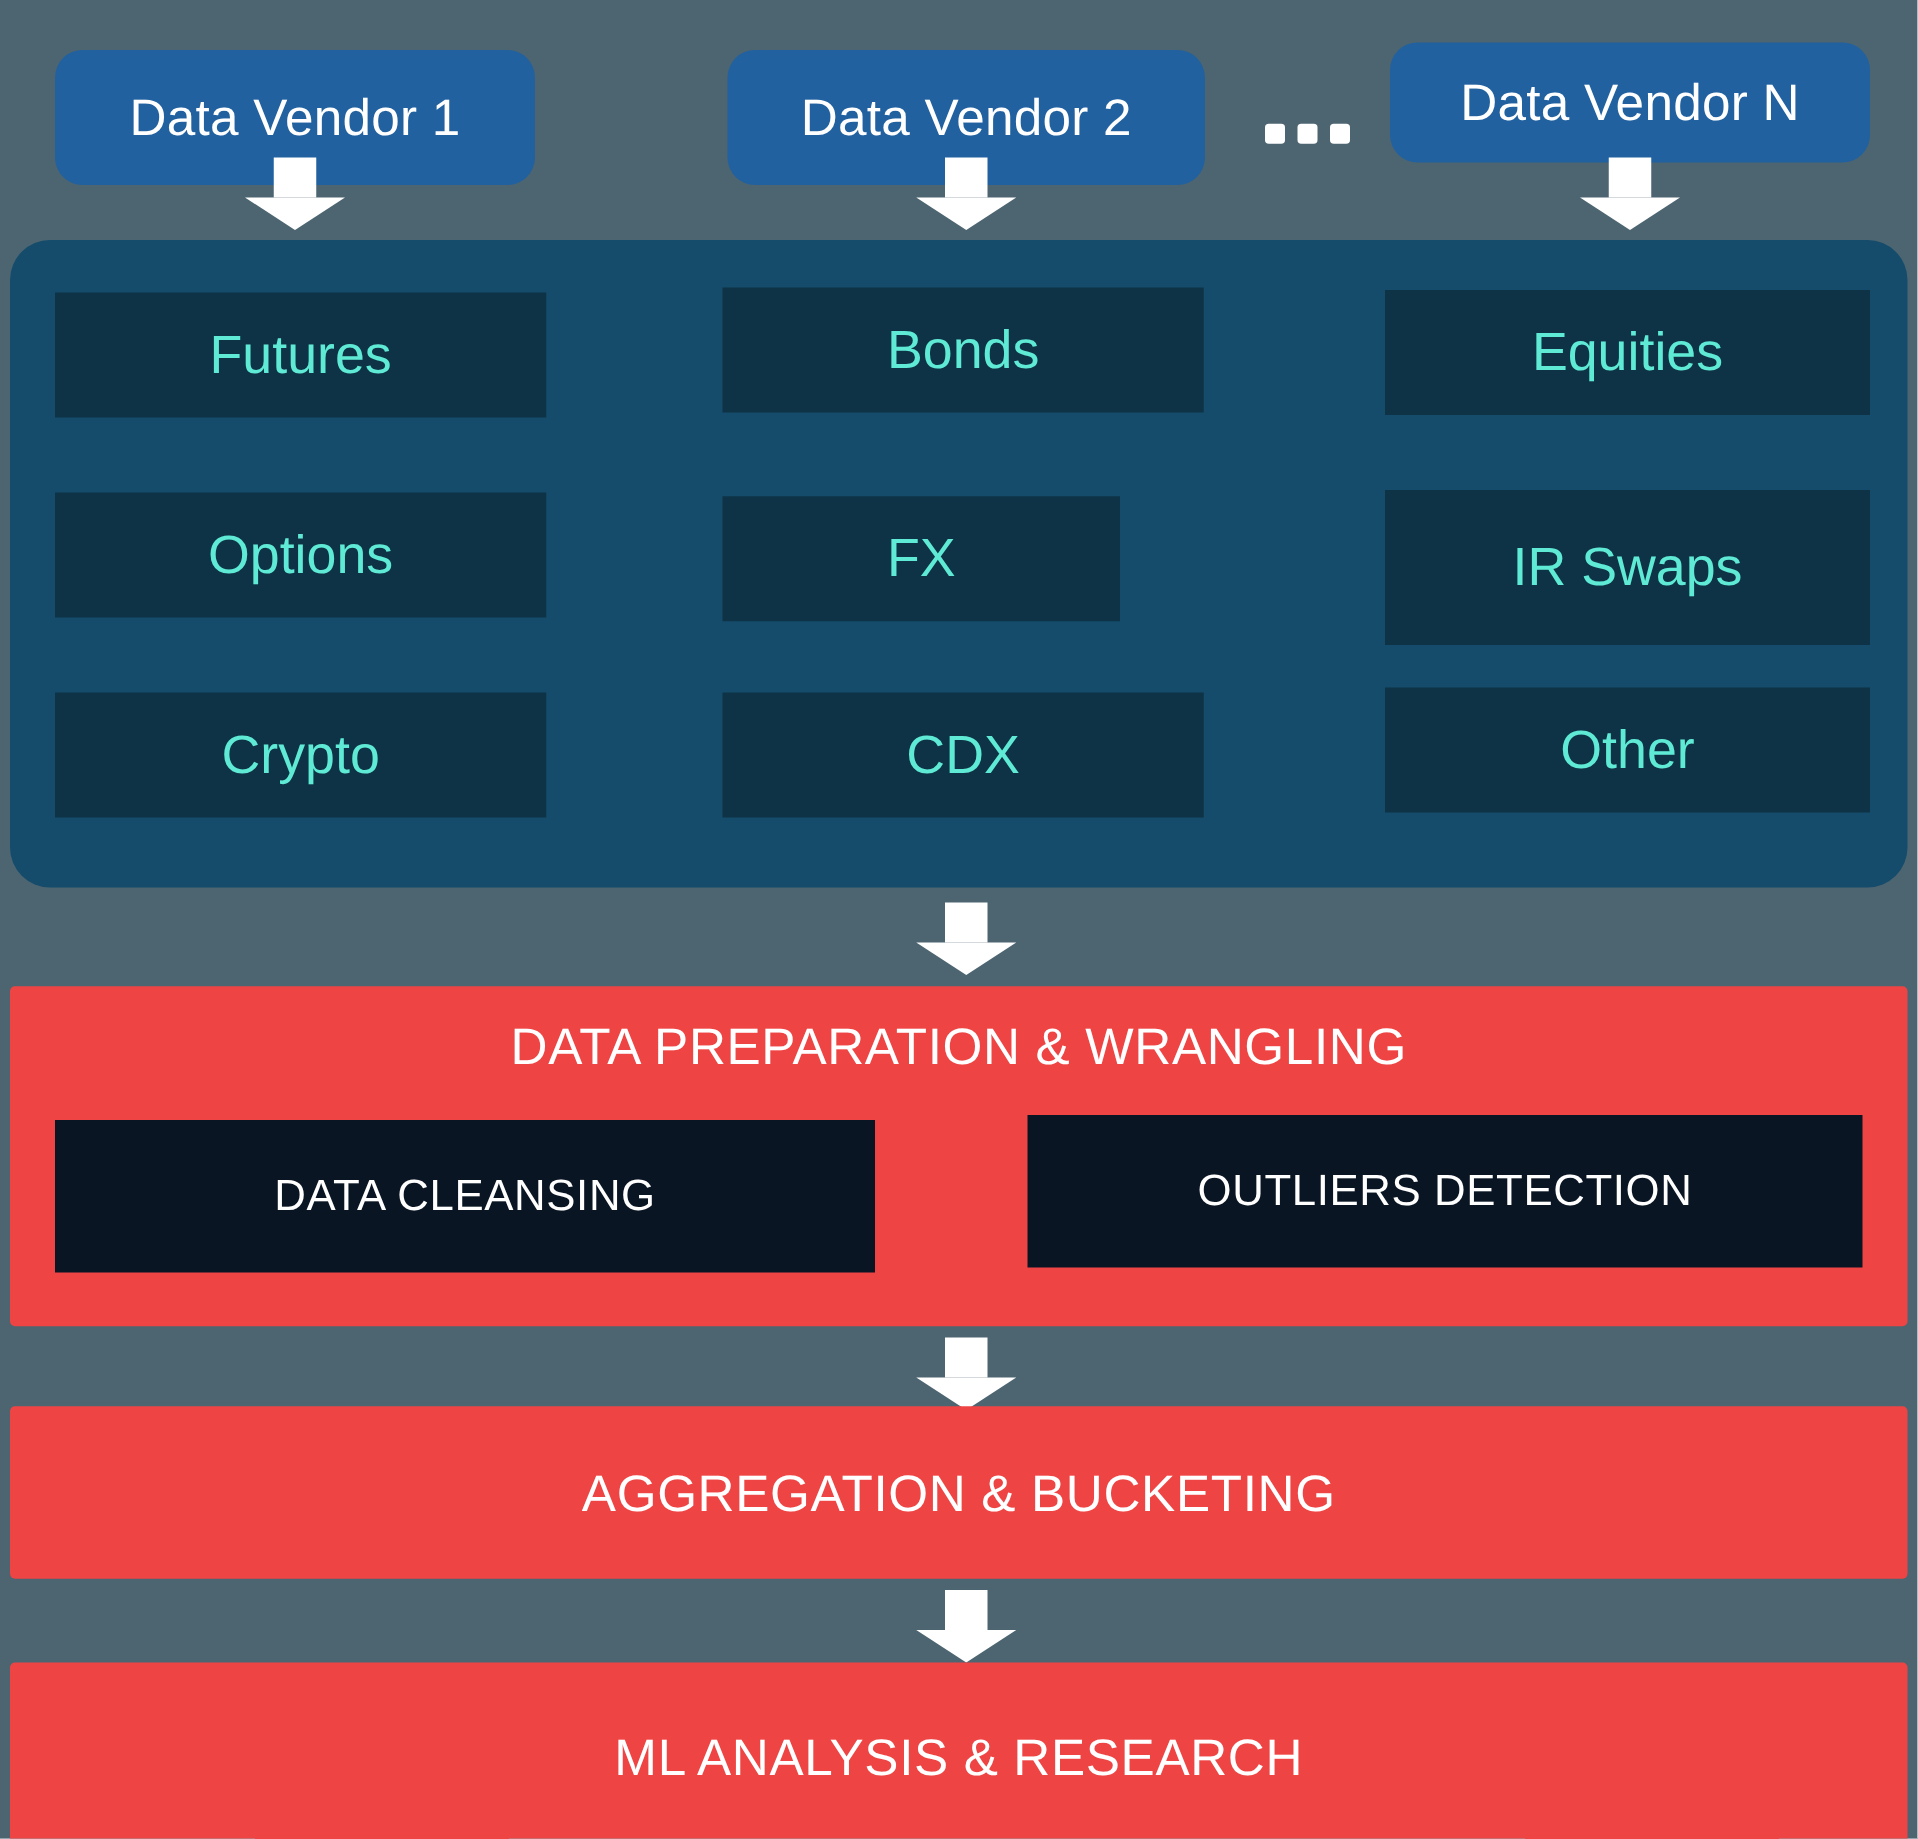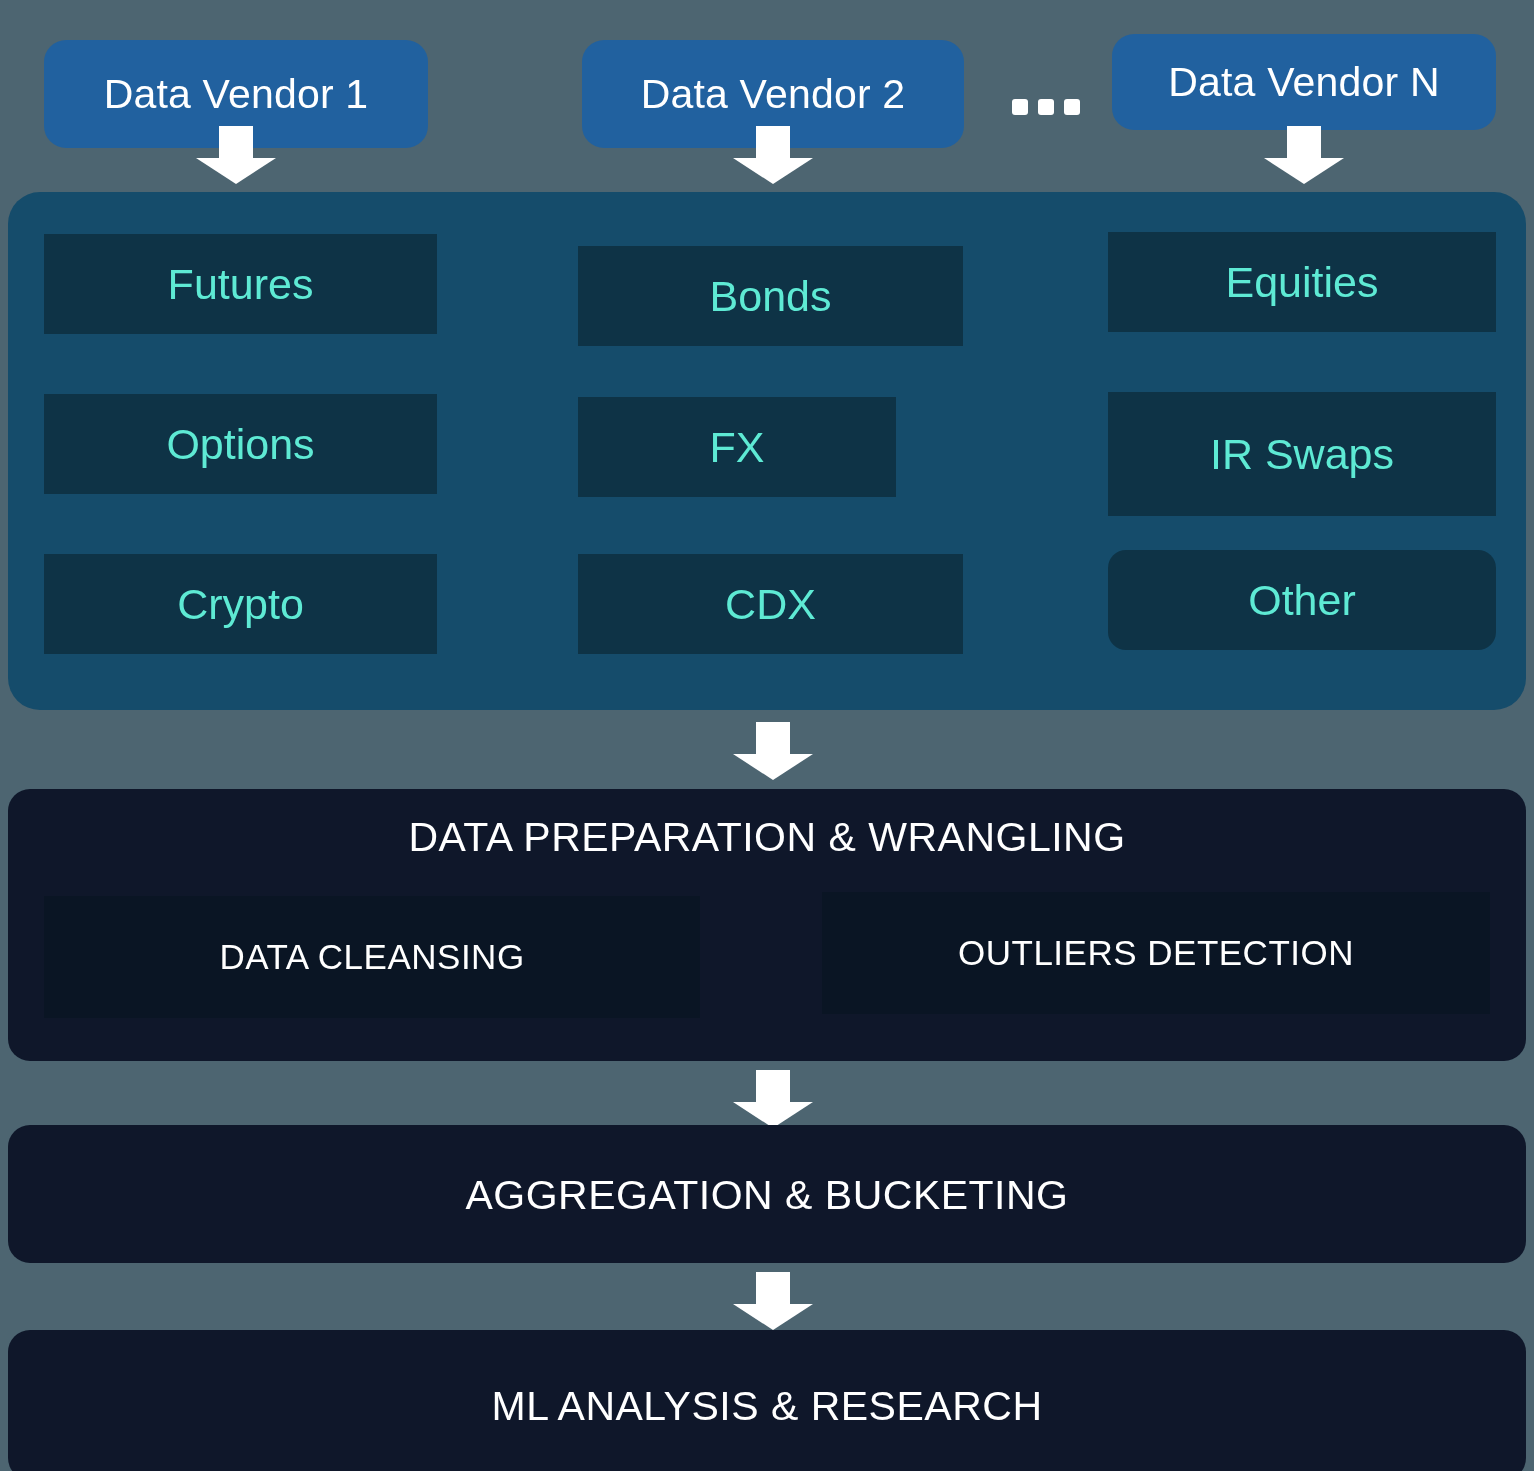--- a/index.html
+++ b/index.html
@@ -83,22 +83,22 @@
     justify-content: center;
     color: #5eead4;
     font-size: 43px;
     font-weight: 400;
     font-stretch: semi-condensed;
   }
 
   
   .stage {
     position: absolute;
-    background: #0f172a;
-    border-radius: 22px;
+    background: #ef4444;
+    border-radius: 4px;
   }
   .stage-title {
     position: absolute;
     left: 0;
     right: 0;
     text-align: center;
     color: #ffffff;
     font-size: 41px;
     font-weight: 400;
     letter-spacing: 0.5px;
@@ -158,37 +158,37 @@
     <div class="asset-chip" style="left:36px; top:42px; width:393px; height:100px;">
       <span>Futures</span>
     </div>
     <div class="asset-chip" style="left:36px; top:202px; width:393px; height:100px;">
       <span>Options</span>
     </div>
     <div class="asset-chip" style="left:36px; top:362px; width:393px; height:100px;">
       <span>Crypto</span>
     </div>
 
-    <div class="asset-chip" style="left:570px; top:54px; width:385px; height:100px;">
+    <div class="asset-chip" style="left:570px; top:38px; width:385px; height:100px;">
       <span>Bonds</span>
     </div>
     <div class="asset-chip" style="left:570px; top:205px; width:318px; height:100px;">
       <span>FX</span>
     </div>
     <div class="asset-chip" style="left:570px; top:362px; width:385px; height:100px;">
       <span>CDX</span>
     </div>
 
     <div class="asset-chip" style="left:1100px; top:40px; width:388px; height:100px;">
       <span>Equities</span>
     </div>
     <div class="asset-chip" style="left:1100px; top:200px; width:388px; height:124px;">
       <span>IR Swaps</span>
     </div>
-    <div class="asset-chip" style="left:1100px; top:358px; width:388px; height:100px;border-radius:18px;">
+    <div class="asset-chip" style="left:1100px; top:358px; width:388px; height:100px;">
       <span>Other</span>
     </div>
   </div>
 
   <div class="arrow" style="left:733px; top:722px; width:80px; height:58px;">
     <div class="shaft" style="width:34px; height:32px;"></div>
     <div class="head" style="top:32px; border-left-width:40px; border-right-width:40px; border-top-width:26px;"></div>
   </div>
 
   <div class="stage" style="left:8px; top:789px; width:1518px; height:272px;">

